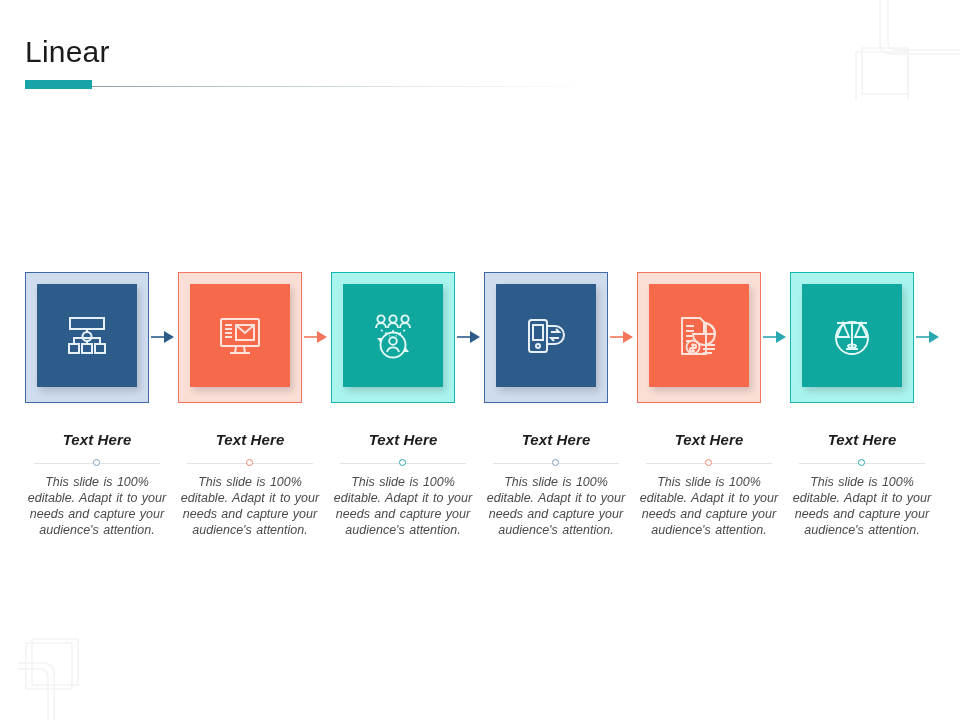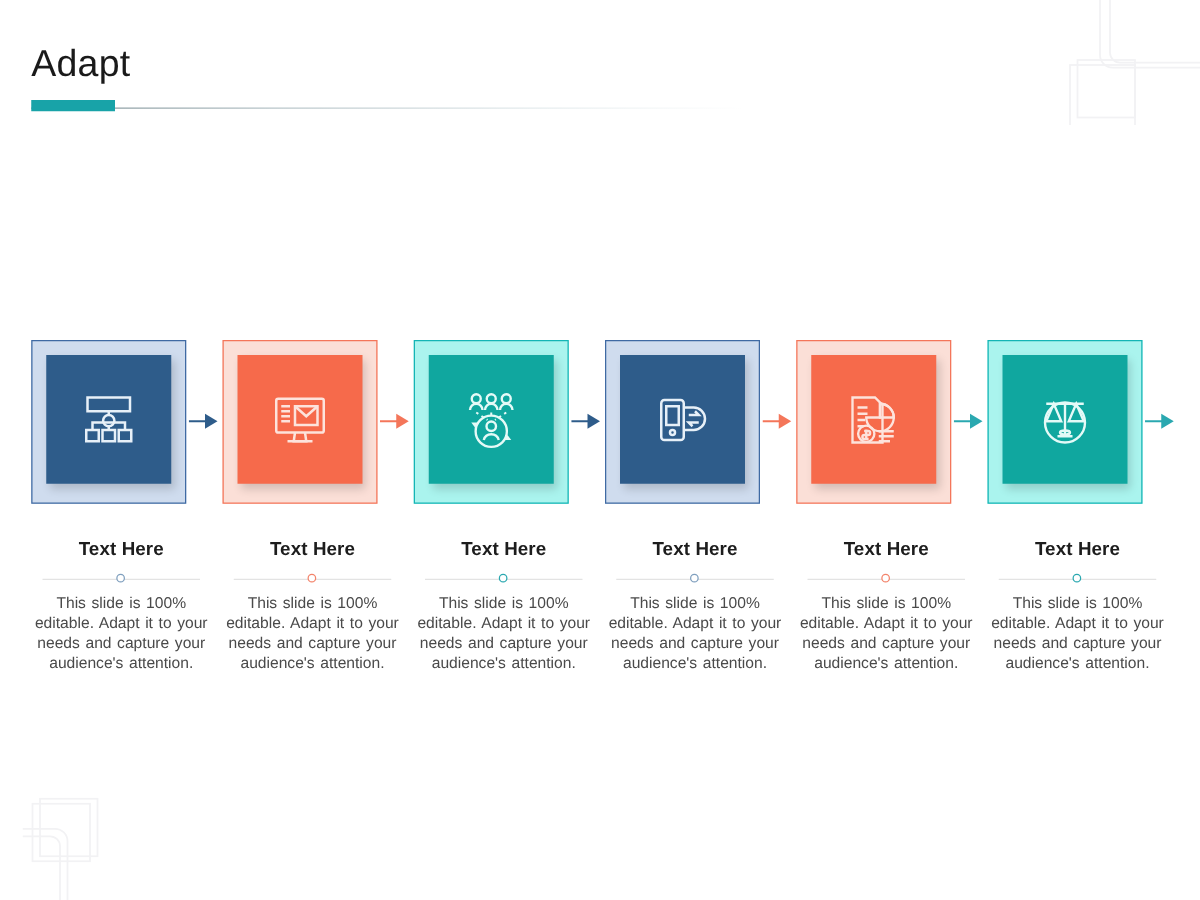--- a/index.html
+++ b/index.html
@@ -122,20 +122,21 @@
     left: 0;
     top: 430px;
     width: 960px;
     height: 135px;
   }
   .tcol {
     position: absolute;
     top: 0;
     width: 152px;
     text-align: center;
+    font-style: italic;
   }
   .tcol .heading {
     font-size: 15px;
     font-weight: bold;
     color: #1d1d1d;
     line-height: 20px;
     margin: 0;
     letter-spacing: 0.1px;
   }
   .tcol .divider {
@@ -191,21 +192,21 @@
 <svg class="deco deco-bl" viewBox="0 0 115 95" xmlns="http://www.w3.org/2000/svg">
   <g fill="none" stroke="#f2f2f4" stroke-width="1.4">
     <rect x="14" y="14" width="46" height="46"></rect>
     <rect x="8" y="18" width="46" height="46"></rect>
     <path d="M0 38 H26 a10 10 0 0 1 10 10 V95"></path>
     <path d="M0 44 H22 a8 8 0 0 1 8 8 V95"></path>
   </g>
 </svg>
 
 <div class="title-block">
-  <h1 class="title-text">Adapt</h1>
+  <h1 class="title-text">Linear</h1>
   <div class="title-rule">
     <div class="rule-thin"></div>
     <div class="rule-thick"></div>
   </div>
 </div>
 
 <div class="flow">
 
   <div class="card t-navy" style="left:25px;">
     <div class="frame"></div>

